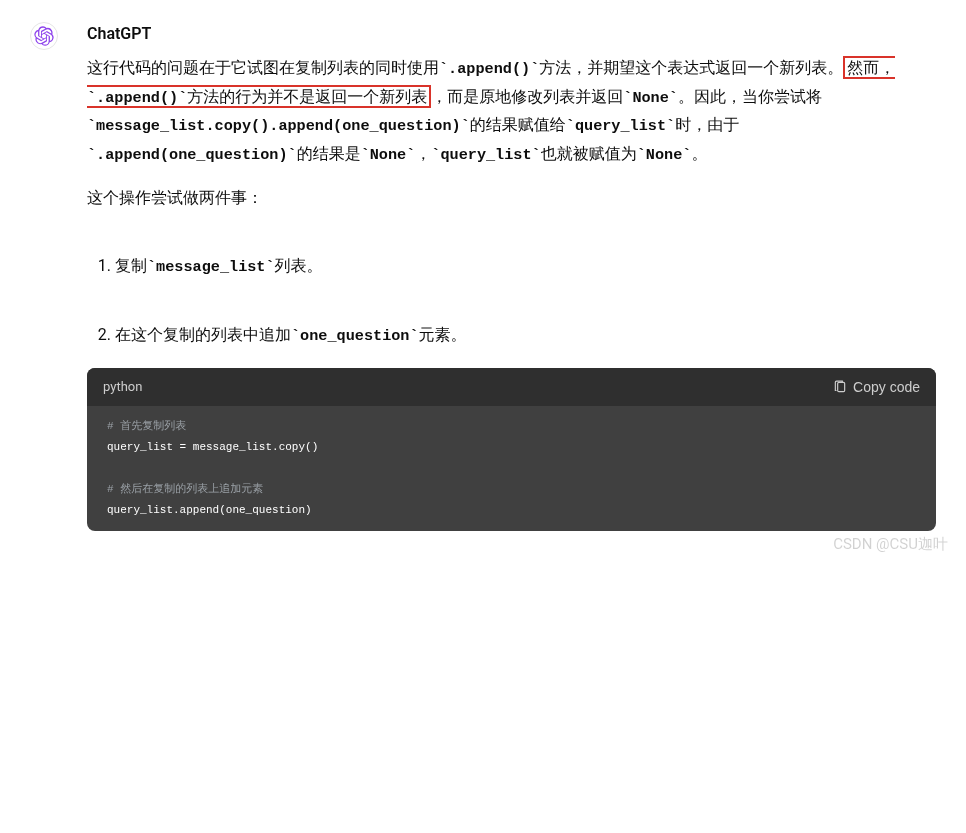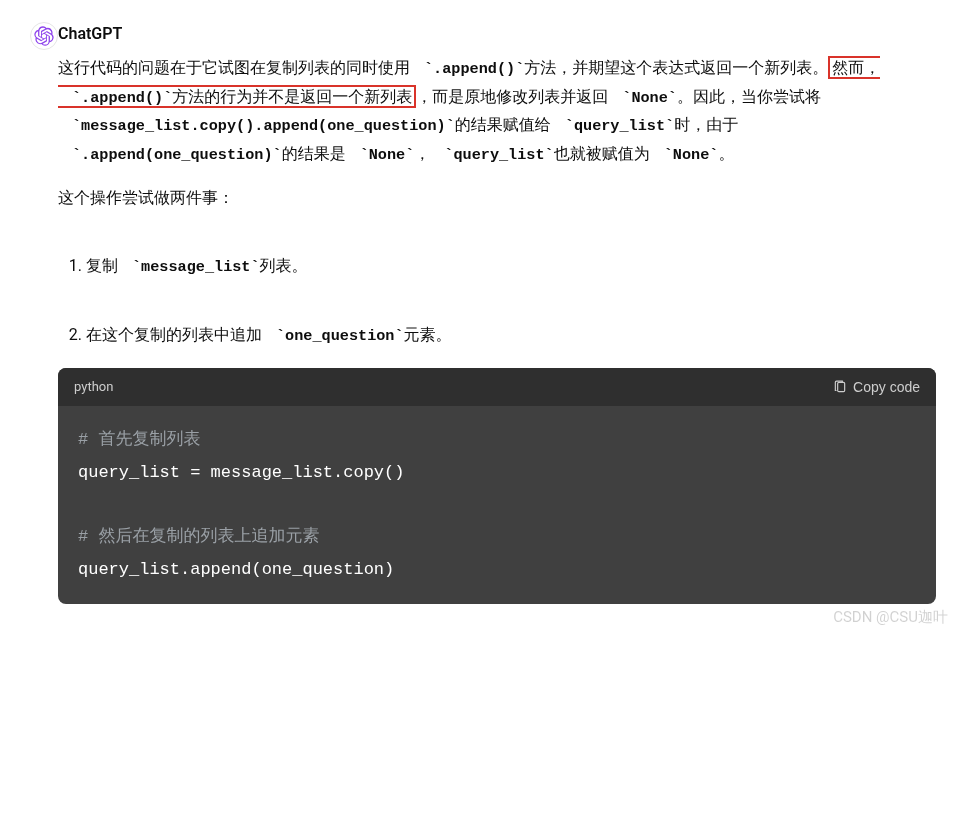--- a/index.html
+++ b/index.html
@@ -7,21 +7,21 @@
       font-family: -apple-system, BlinkMacSystemFont, "Segoe UI", Roboto, "Helvetica Neue", Arial, "PingFang SC", "Hiragino Sans GB", "Microsoft YaHei", sans-serif;
       background: #ffffff;
       width: 966px;
       color: #0d0d0d;
       font-size: 16px;
       line-height: 1.75;
       position: relative;
     }
     .message {
       display: flex;
-      gap: 0;
+      gap: 29px;
       padding: 20px 30px 30px 30px;
     }
     .avatar {
       width: 28px;
       height: 28px;
       border-radius: 50%;
       display: flex;
       align-items: center;
       justify-content: center;
       flex-shrink: 0;
@@ -38,21 +38,20 @@
     .body p { margin-bottom: 16px; }
     .body ol {
       padding-left: 28px;
       margin-bottom: 16px;
     }
     .body ol li { margin-bottom: 6px; margin-top: 40px; }
     code.inline {
       font-family: "SFMono-Regular", Consolas, "Liberation Mono", Menlo, monospace;
       font-weight: 600;
       font-size: 0.95em;
-      padding-left: 14px;
     }
     .hl {
       border: 2px solid #d9332a;
       padding: 0 2px;
       display: inline;
     }
     .code-block {
       background: #404040;
       border-radius: 8px;
       margin: 18px 0 24px 0;
@@ -72,23 +71,23 @@
       align-items: center;
       gap: 6px;
       cursor: pointer;
       color: #cdcdcd;
       background: none;
       border: none;
       font-size: 14px;
     }
     .copy-btn svg { width: 14px; height: 14px; }
     .code-body {
-      padding: 18px 20px;
+      padding: 10px 20px;
       font-family: "SFMono-Regular", Consolas, "Liberation Mono", Menlo, monospace;
-      font-size: 17px;
+      font-size: 11px;
       line-height: 1.9;
       color: #ffffff;
       white-space: pre;
     }
     .code-comment { color: #9aa0a6; }
     .watermark {
       position: absolute;
       right: 18px;
       bottom: 28px;
       color: rgba(0,0,0,0.18);

